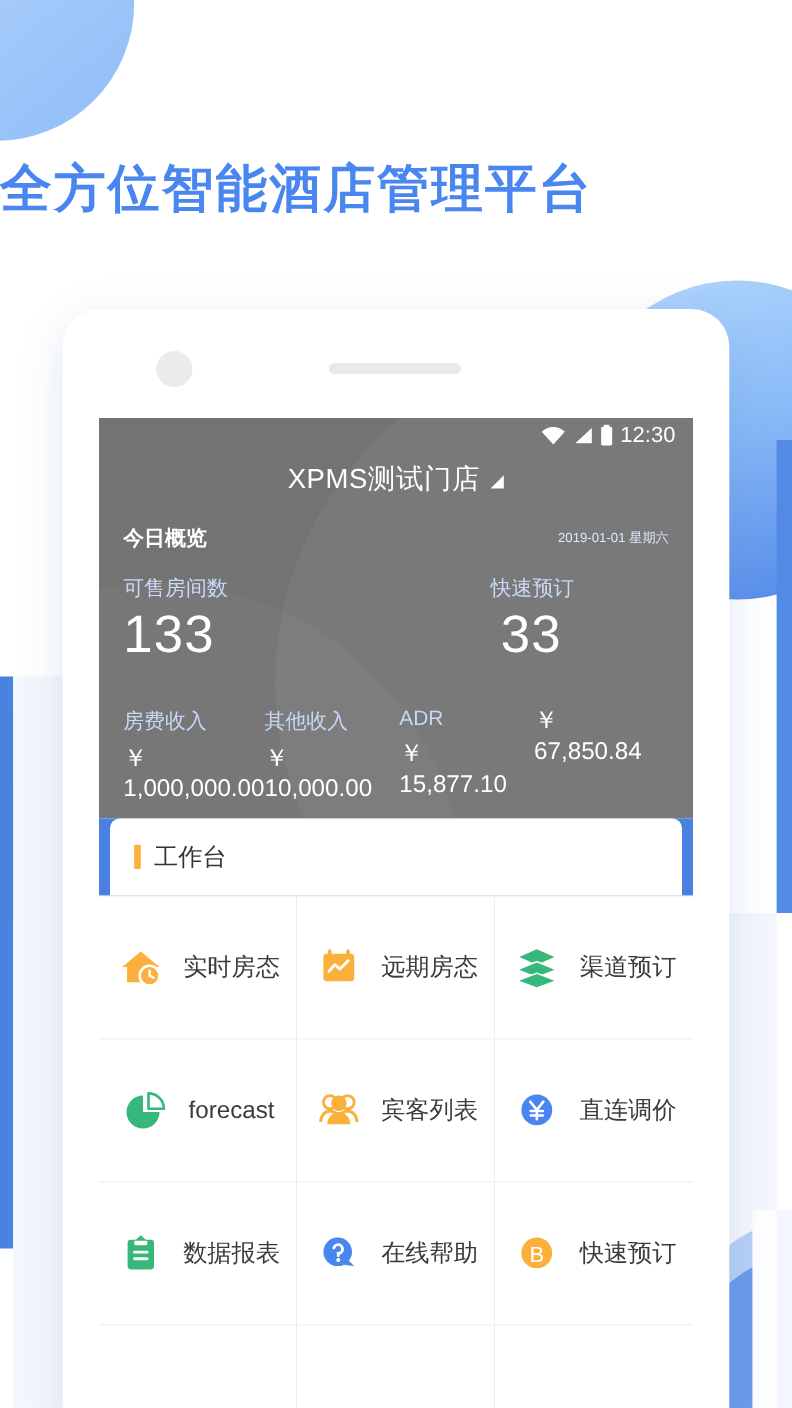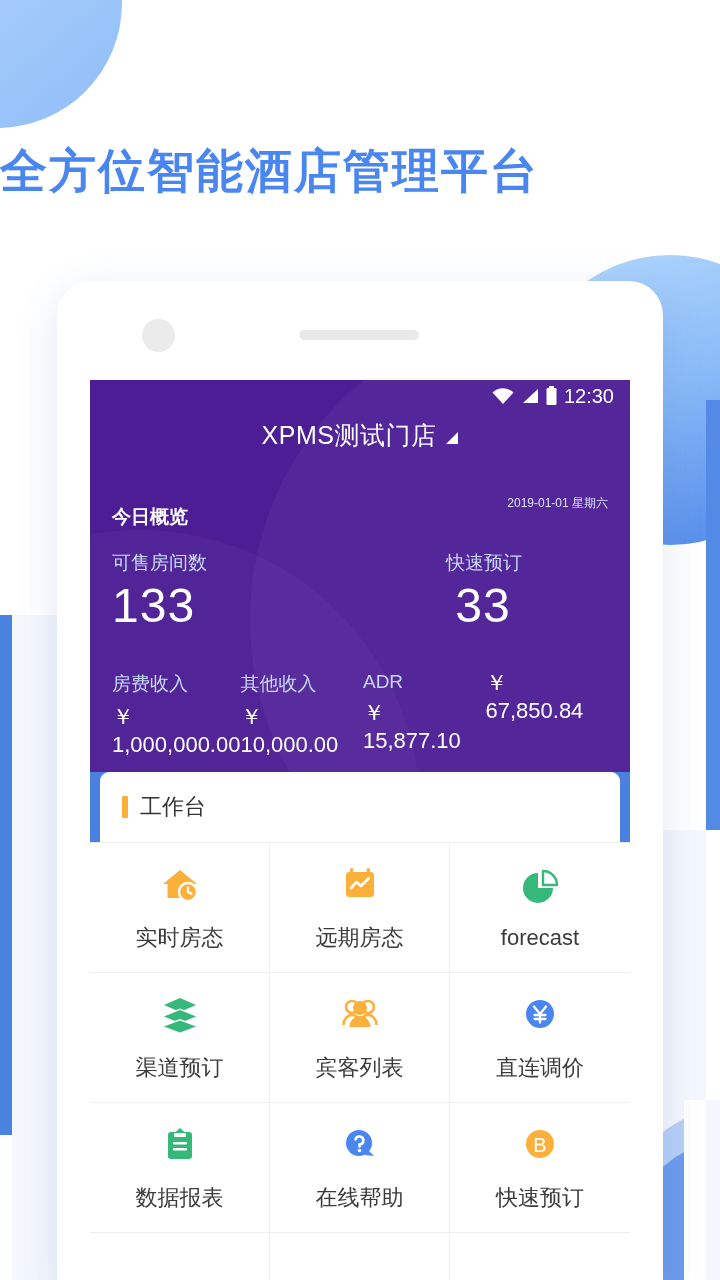--- a/index.html
+++ b/index.html
@@ -105,21 +105,21 @@
   .screen {
     position:absolute; left:33px; top:99px;
     width:540px; height:911px;
     overflow:hidden;
     background:#ffffff;
   }
 
   
   .app-header {
     position:relative;
-    background:#4c1d95;
+    background:#737373;
     padding-bottom:10px;
     overflow:hidden;
   }
   .hdr-arc {
     position:absolute; left:160px; top:-70px;
     width:620px; height:620px; border-radius:50%;
     background:rgba(255,255,255,0.045);
     pointer-events:none;
   }
   .hdr-arc2 {
@@ -149,21 +149,21 @@
     width:0;height:0;
     border-left:12px solid transparent;
     border-bottom:12px solid #ffffff;
     margin-top:6px;
   }
 
   .overview-row {
     display:flex; align-items:center; justify-content:space-between;
     padding:18px 22px 0 22px;
   }
-  .ov-title { color:#fff; font-size:19px; font-weight:bold;margin-top:28px; }
+  .ov-title { color:#fff; font-size:19px; font-weight:bold; }
   .ov-date { color:#dde8fb; font-size:12px;margin-left:36px; }
 
   .kpi-row {
     display:flex; padding:20px 22px 0 22px;
   }
   .kpi { flex:1; }
   .kpi:nth-child(2){ text-align:center; }
   .kpi:nth-child(3){ text-align:right; }
   .kpi-label { color:#c9daf7; font-size:19px; }
   .kpi-value {
@@ -193,21 +193,21 @@
   }
   .wb-bar { width:6px; height:22px; background:#fbb03b; border-radius:1px; }
   .wb-title { font-size:22px; color:#333333; }
 
   .grid {
     display:grid; grid-template-columns:repeat(3,1fr);
     background:#ffffff;
   }
   .cell {
     height:130px;
-    display:flex; flex-direction:column;
+    display:flex; flex-direction:row;
     align-items:center; justify-content:center;
     gap:16px;
     border-top:1px solid #eeeeee;
     border-right:1px solid #eeeeee;
   }
   .cell:nth-child(3n) { border-right:none; }
   .cell-label { font-size:22px; color:#3b3b3b; }
   .icon-box { width:46px; height:46px; display:flex; align-items:center; justify-content:center; }
 
   .screen-body { background:#ffffff; }
@@ -339,38 +339,38 @@
               <rect x="29.6" y="7" width="3.4" height="7" rx="1.7" fill="#fbb03b"></rect>
               <path d="M14 27 L19.5 21 L24 25 L31.5 17.5" stroke="#ffffff" stroke-width="2.6" fill="none" stroke-linecap="round" stroke-linejoin="round"></path>
             </svg>
           </span>
           <span class="cell-label">远期房态</span>
         </div>
 
         <div class="cell">
           <span class="icon-box">
             <svg width="46" height="46" viewBox="0 0 46 46">
-              <path d="M21 10 A15 15 0 1 0 36 25 L21 25 Z" fill="#35b87a"></path>
-              <path d="M26 8 A14 14 0 0 1 40 22 L26 22 Z" fill="#ffffff" stroke="#35b87a" stroke-width="2.4" stroke-linejoin="round"></path>
-            </svg>
-          </span>
-          <span class="cell-label">forecast</span>
-        </div>
-
-        <div class="cell">
-          <span class="icon-box">
-            <svg width="46" height="46" viewBox="0 0 46 46">
               <path d="M23 7 L39 14 L23 21 L7 14 Z" fill="#35b87a"></path>
               <path d="M23 17.5 L39 24 L23 30.5 L7 24 Z" fill="#ffffff"></path>
               <path d="M23 19 L39 25.5 L23 32 L7 25.5 Z" fill="#35b87a"></path>
               <path d="M23 28 L39 34 L23 40 L7 34 Z" fill="#ffffff"></path>
               <path d="M23 29.5 L39 35.5 L23 41.5 L7 35.5 Z" fill="#35b87a"></path>
             </svg>
           </span>
           <span class="cell-label">渠道预订</span>
+        </div>
+
+        <div class="cell">
+          <span class="icon-box">
+            <svg width="46" height="46" viewBox="0 0 46 46">
+              <path d="M21 10 A15 15 0 1 0 36 25 L21 25 Z" fill="#35b87a"></path>
+              <path d="M26 8 A14 14 0 0 1 40 22 L26 22 Z" fill="#ffffff" stroke="#35b87a" stroke-width="2.4" stroke-linejoin="round"></path>
+            </svg>
+          </span>
+          <span class="cell-label">forecast</span>
         </div>
 
         <div class="cell">
           <span class="icon-box">
             <svg width="46" height="46" viewBox="0 0 46 46">
               <circle cx="15" cy="16" r="6" fill="none" stroke="#fbb03b" stroke-width="2.6"></circle>
               <path d="M6.5 34 A8.5 10 0 0 1 23.5 34" fill="none" stroke="#fbb03b" stroke-width="2.6"></path>
               <circle cx="31" cy="16" r="6" fill="none" stroke="#fbb03b" stroke-width="2.6"></circle>
               <path d="M22.5 34 A8.5 10 0 0 1 39.5 34" fill="none" stroke="#fbb03b" stroke-width="2.6"></path>
               <circle cx="23" cy="17" r="7" fill="#fbb03b"></circle>

